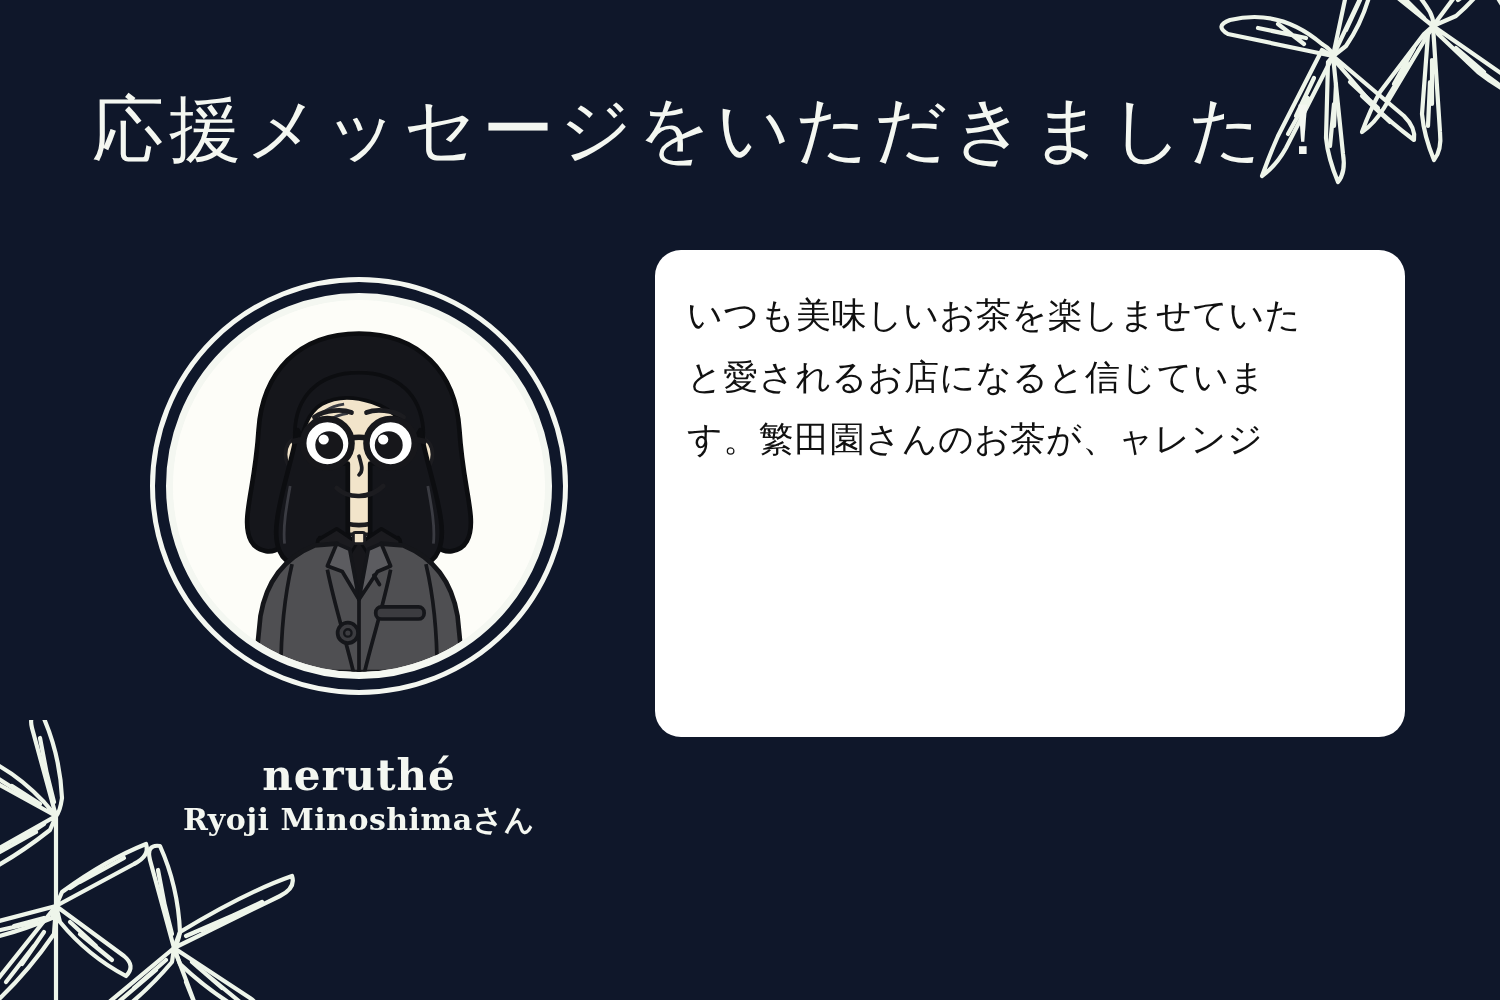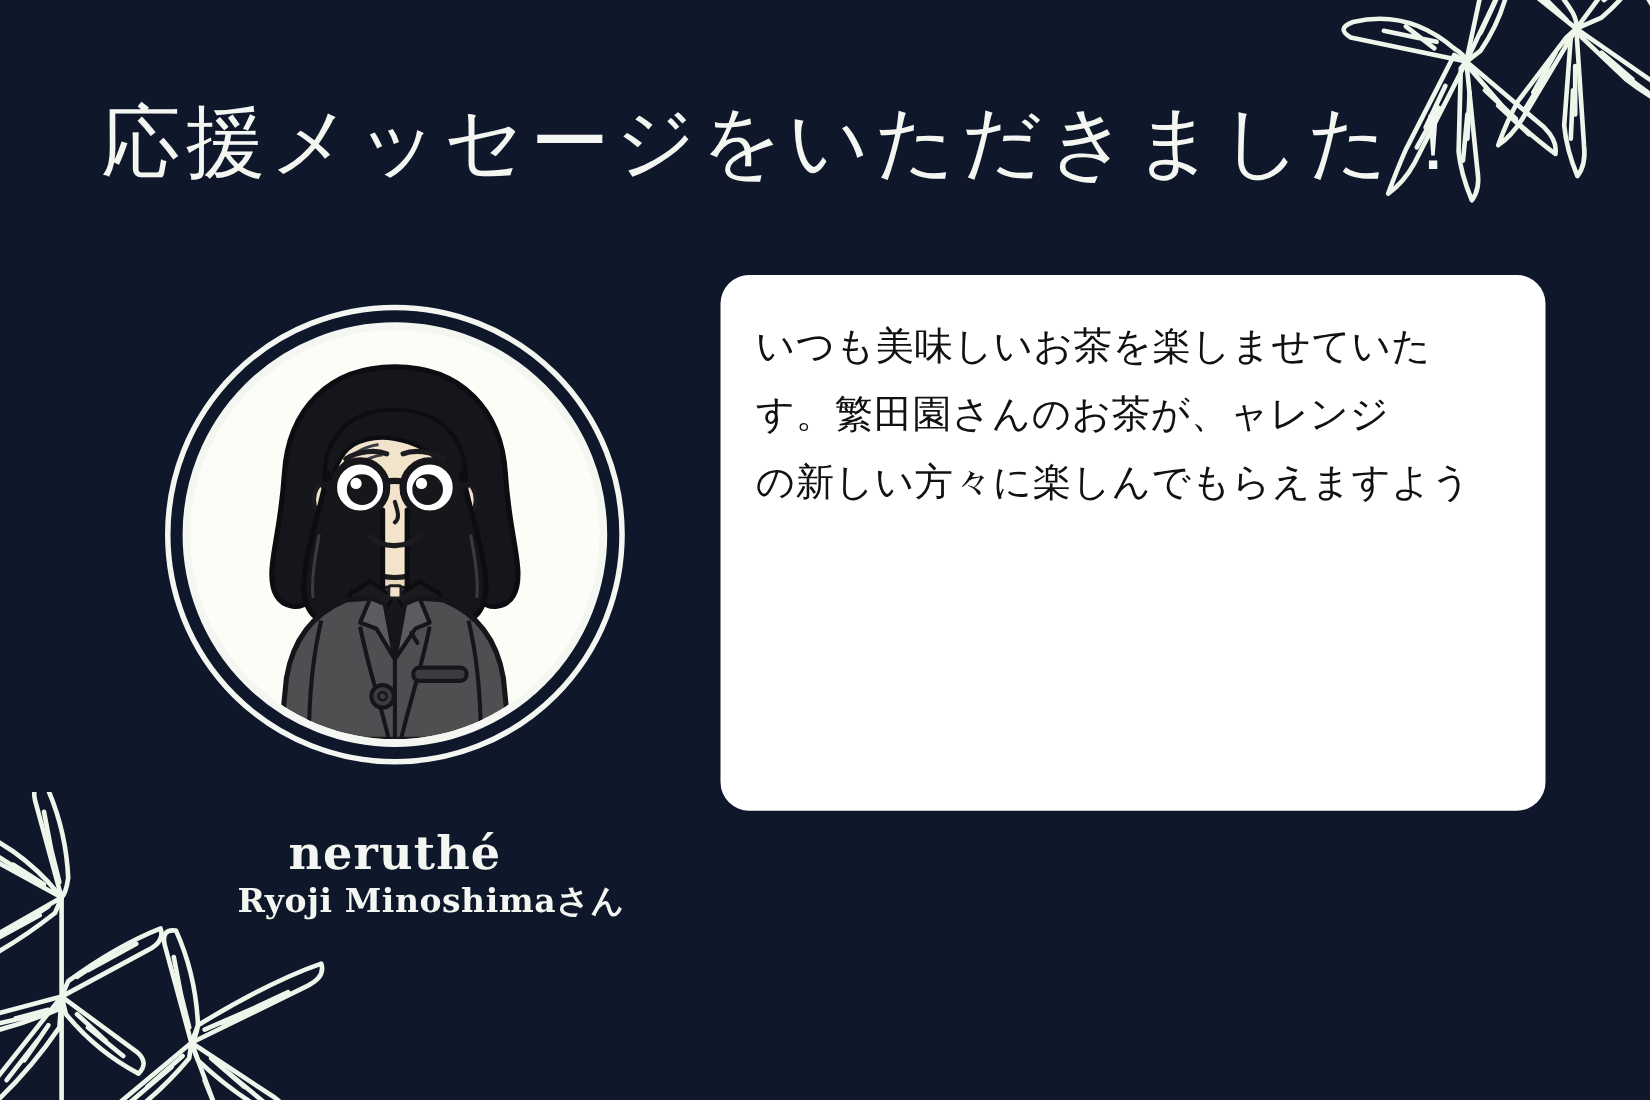--- a/index.html
+++ b/index.html
@@ -71,21 +71,20 @@
     line-height:1.12;
     text-align:center;
   }
   .person-name{
     font-family:"DejaVu Serif", serif;
     font-size:30px;
     font-weight:700;
     letter-spacing:0.5px;
     margin-top:4px;
     line-height:1.15;
-    text-align:right;
   }
 
   
   .card{
     position:absolute;
     left:655px;top:250px;
     width:750px;height:487px;
     background:#ffffff;
     border-radius:26px;
     box-sizing:border-box;
@@ -284,17 +283,17 @@
     </div>
   </div>
 
   <div class="name-block">
     <div class="brand-name">neruthé</div>
     <div class="person-name">Ryoji Minoshimaさん</div>
   </div>
 
   <div class="card">
     <div class="msg-line">いつも美味しいお茶を楽しませていた</div>
+    <div class="msg-line">と愛されるお店になると信じていま</div>
     <div class="msg-line">す。繁田園さんのお茶が、ャレンジ</div>
-    <div class="msg-line">の新しい方々に楽しんでもらえますよう</div>
   </div>
 
 </div>
 
 </body></html>

